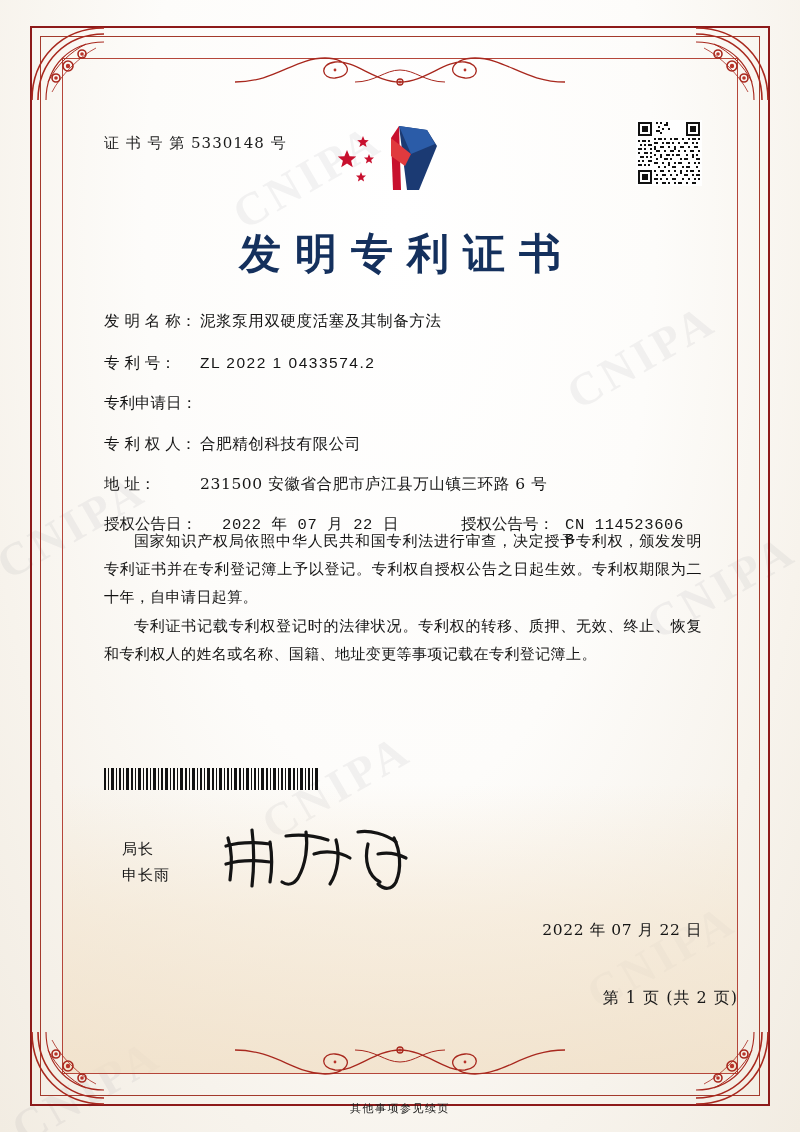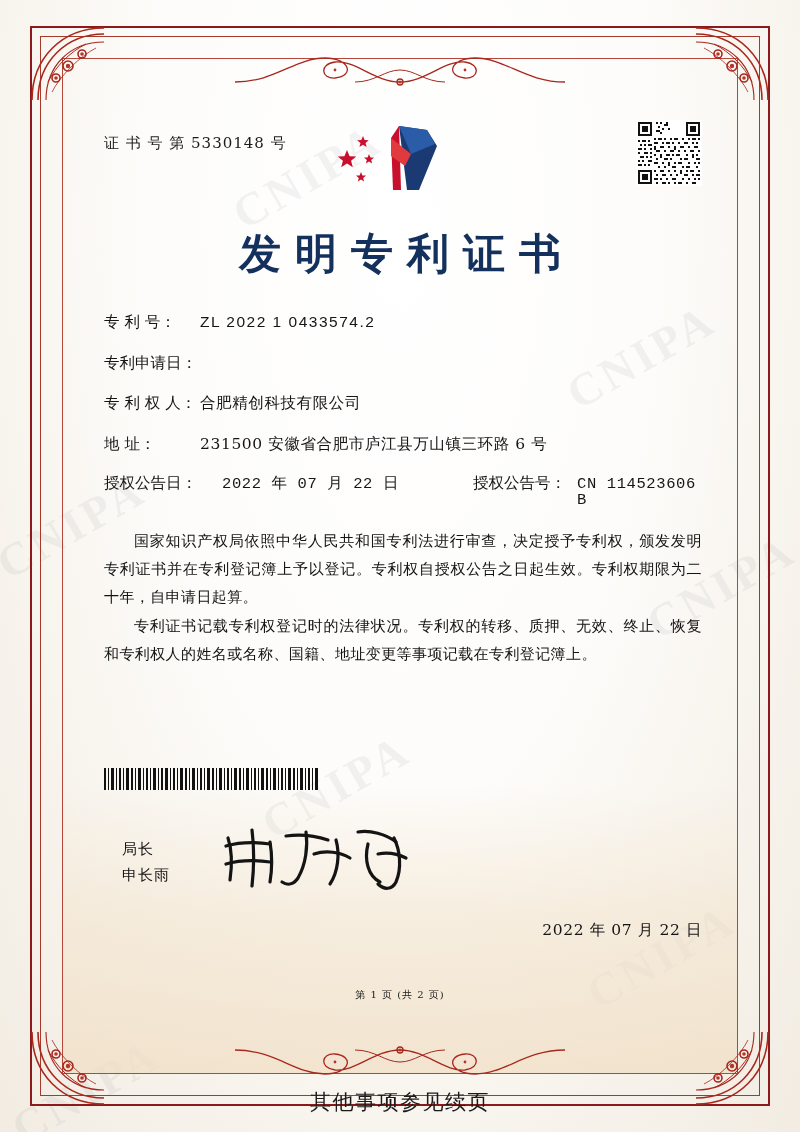--- a/index.html
+++ b/index.html
@@ -99,21 +99,21 @@
     display:flex;justify-content:space-between;
     font-size:15.5px;
   }
   .f-label.wide{width:118px;flex:0 0 118px;}
   .f-val{
     flex:1;font-size:15.5px;letter-spacing:.6px;
   }
   .f-val.mono{font-family:Liberation Sans, sans-serif;letter-spacing:1.5px;}
   .pair-row{display:flex;align-items:baseline;font-family:Liberation Mono, monospace;}
   .pair-row .seg2{margin-left:62px;display:flex;align-items:baseline;}
-  .pair-row .seg2 .f-label{width:104px;flex:0 0 104px;margin-left:12px;}
+  .pair-row .seg2 .f-label{width:104px;flex:0 0 104px;}
   .paras{
     position:absolute;left:42px;right:36px;top:470px;
     font-size:15px;line-height:1.85;color:#131313;
     text-align:justify;
     font-family:"DejaVu Serif","Liberation Serif",serif;
   }
   .paras p{margin:0 0 2px 0;text-indent:2em;letter-spacing:.4px;}
   .barcode{
     position:absolute;left:42px;top:710px;
     height:22px;width:215px;
@@ -125,25 +125,25 @@
   .signature{
     position:absolute;left:156px;top:762px;
     width:210px;height:72px;
   }
   .issue-date{
     position:absolute;right:36px;top:862px;
     font-size:15.5px;color:#141414;letter-spacing:.6px;
   }
   .page-no{
     position:absolute;left:0;right:0;top:930px;
-    text-align:center;font-size:10px;color:#1a1a1a;letter-spacing:1px;
+    text-align:right;font-size:16px;color:#1a1a1a;letter-spacing:1px;
   }
   .footnote{
     position:absolute;left:0;right:0;bottom:16px;
-    text-align:center;font-size:21px;color:#1a1a1a;letter-spacing:1.5px;
+    text-align:center;font-size:11px;color:#1a1a1a;letter-spacing:1.5px;
   }
   .bottom-shade{
     position:absolute;left:62px;right:62px;bottom:58px;height:290px;
     background:linear-gradient(to bottom, rgba(244,232,214,0) 0%, rgba(243,228,205,.55) 45%, rgba(240,222,196,.75) 100%);
     pointer-events:none;
   }
 </style>
 </head>
 <body>
 
@@ -421,20 +421,24 @@
             <rect x="25" y="31" width="1" height="1"></rect>
           <rect x="28" y="31" width="2" height="1"></rect>
         </g>
       </svg>
     </div>
 
     <div class="title">发明专利证书</div>
 
     <div class="fields">
 
+      <div class="field">
+        <div class="f-label">发 明 名 称：</div>
+        <div class="f-val">泥浆泵用双硬度活塞及其制备方法</div>
+      </div>
 
 
       <div class="field">
         <div class="f-label">专 利 号：</div>
         <div class="f-val mono">ZL 2022 1 0433574.2</div>
       </div>
 
       <div class="field">
         <div class="f-label wide">专利申请日：</div>
       </div>

